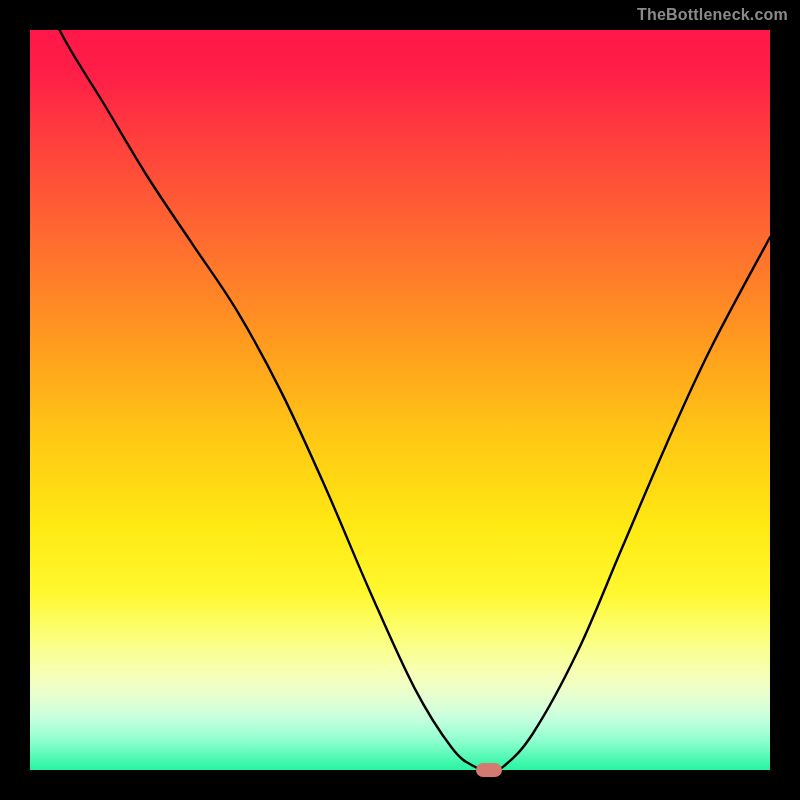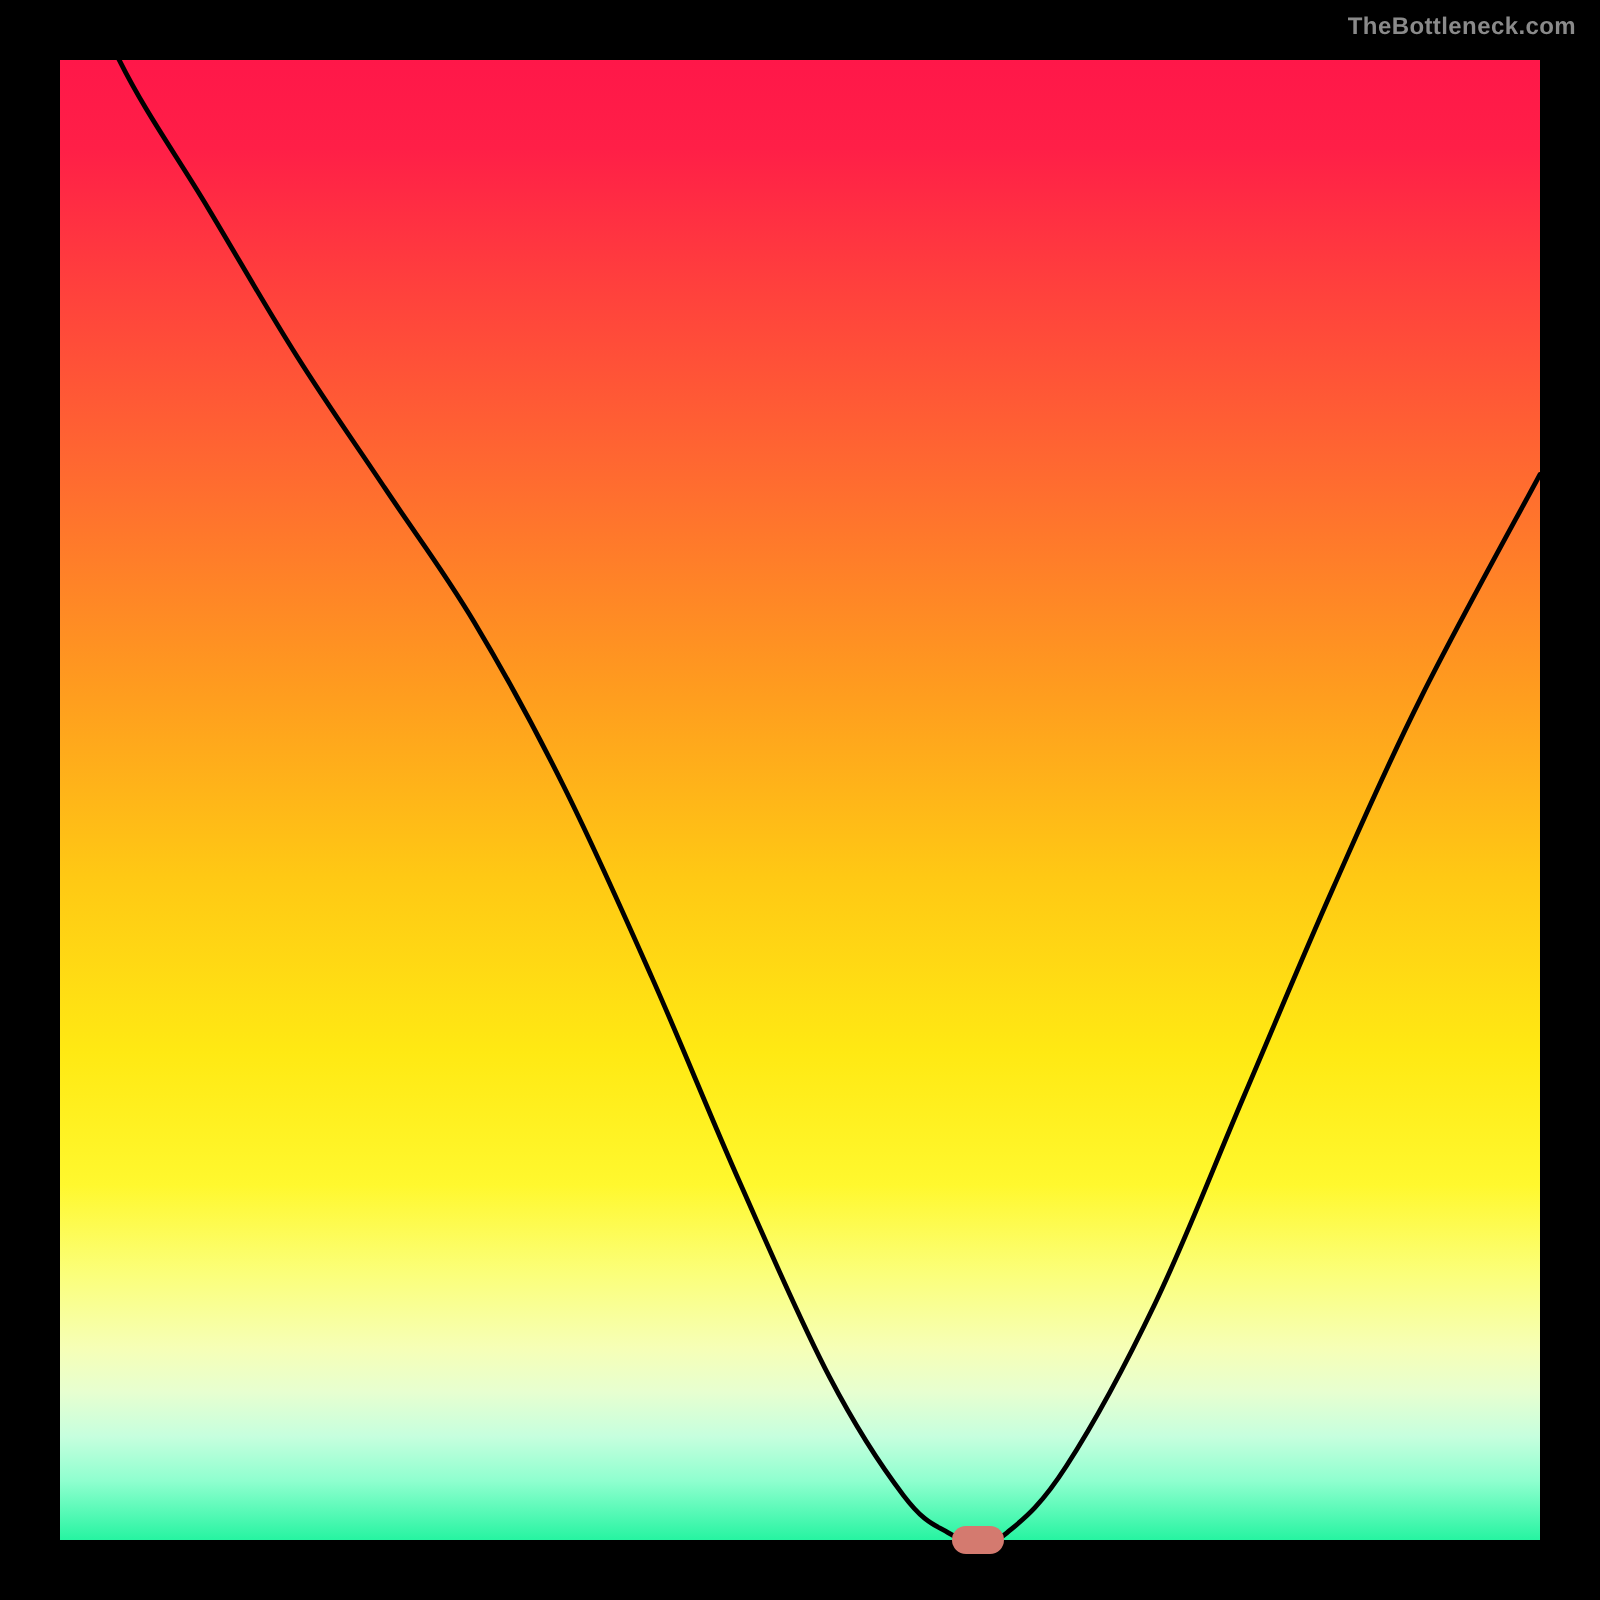--- a/index.html
+++ b/index.html
@@ -36,21 +36,21 @@
       #e7ffd0 90%,
       #c6ffde 93%,
       #8fffcf 96%,
       #26f4a1 100%);
   }
   .watermark {
     position: absolute;
     top: 6px;
     right: 12px;
     font-family: Arial, Helvetica, sans-serif;
-    font-size: 12px;
+    font-size: 16px;
     font-weight: 600;
     color: #8a8a8a;
     letter-spacing: 0.2px;
   }
   .curve {
     position: absolute;
     left: 0;
     top: 0;
     width: 740px;
     height: 740px;

